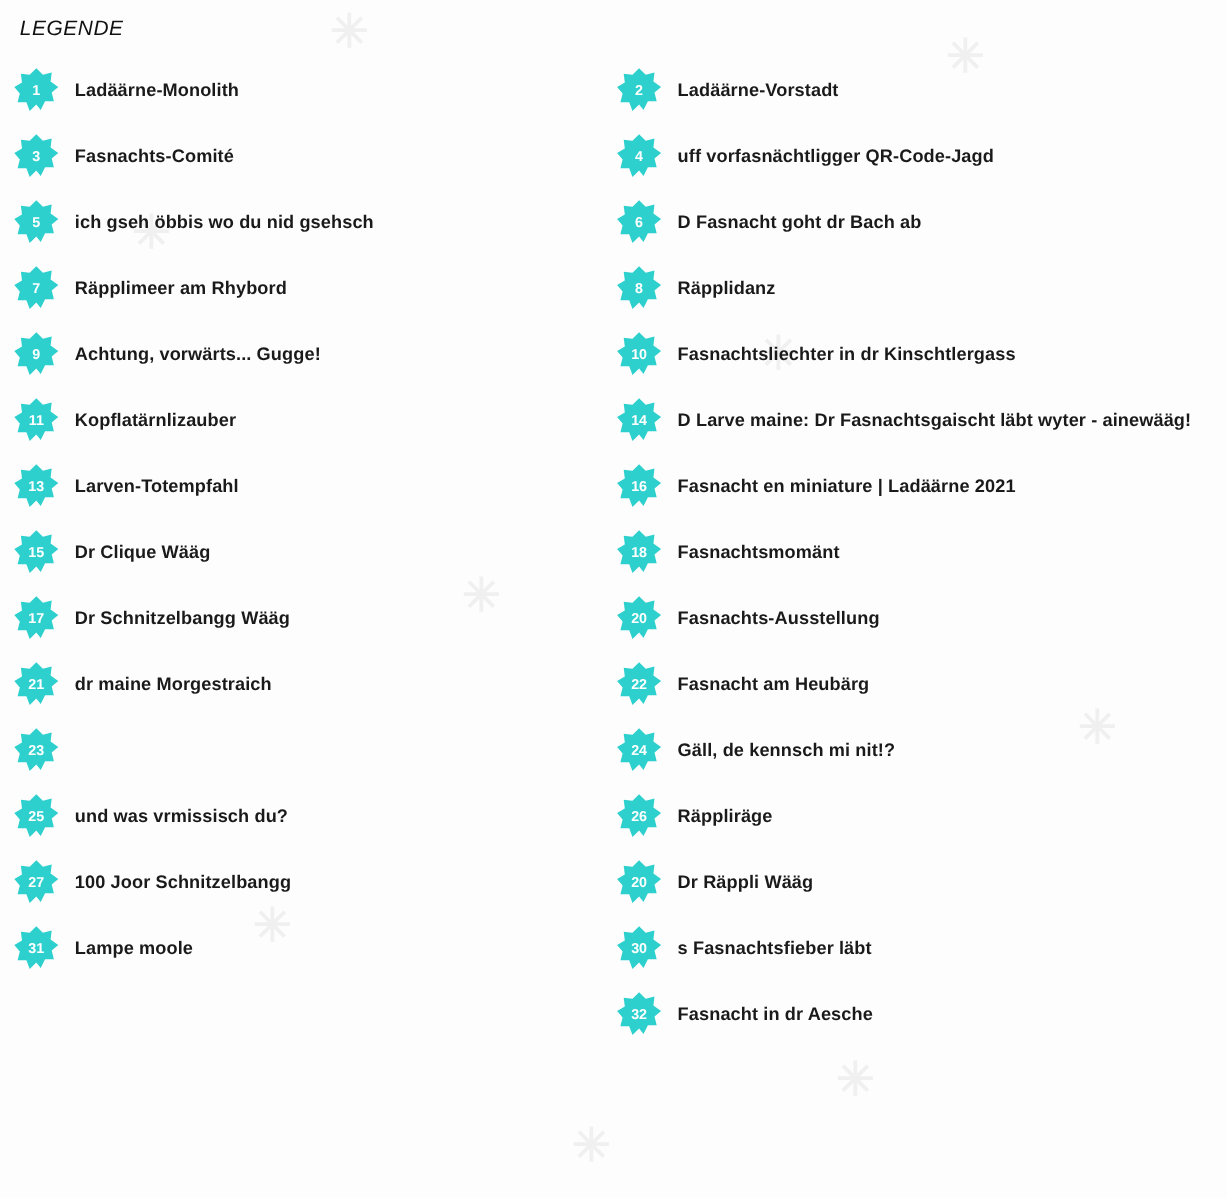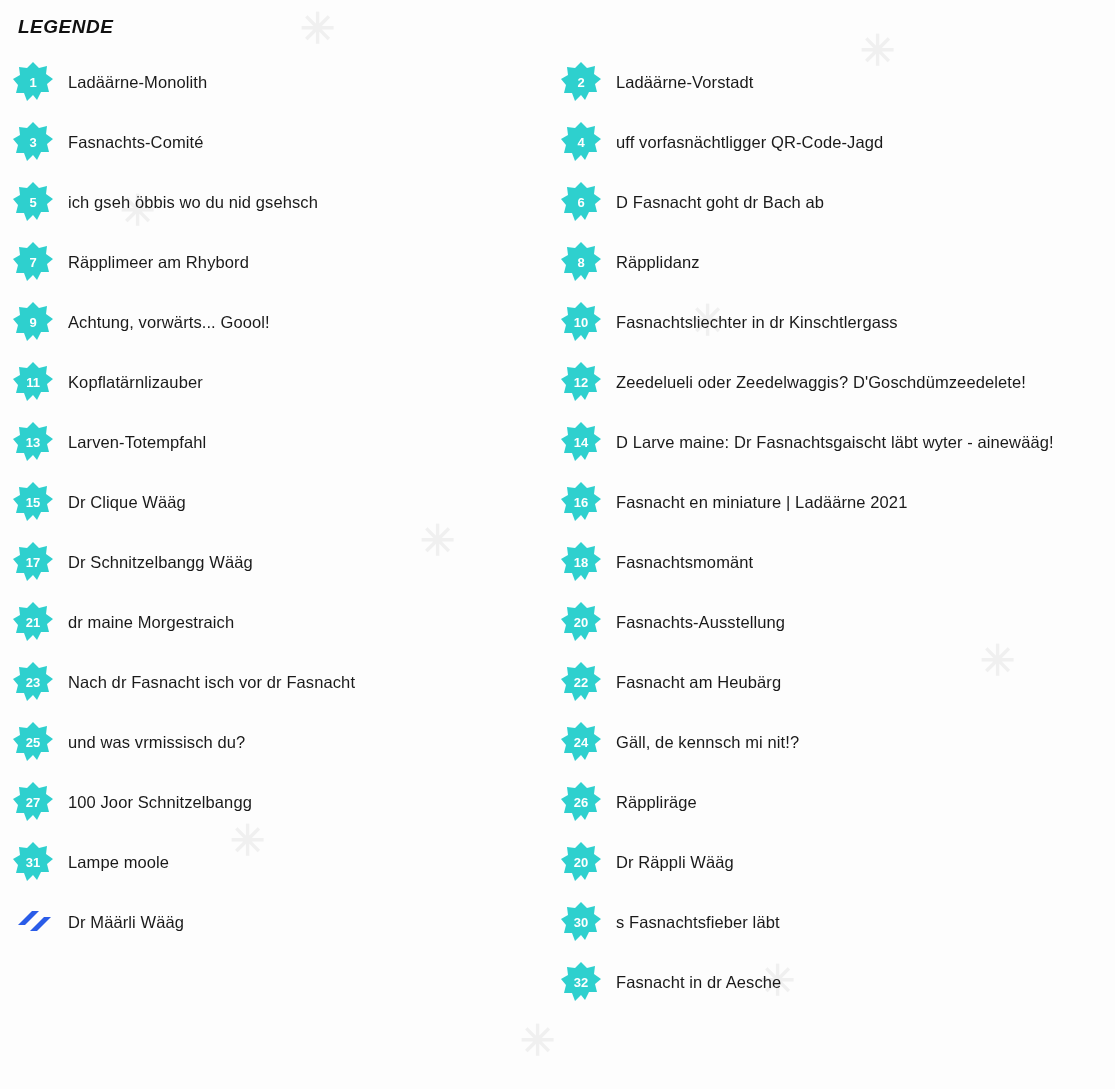--- a/index.html
+++ b/index.html
@@ -26,21 +26,21 @@
     font-weight: bold;
     user-select: none;
     pointer-events: none;
     line-height: 1;
   }
   .legend-title {
     position: absolute;
     left: 18px;
     top: 16px;
     font-size: 19px;
-    font-weight: bold;
+    font-weight: normal;
     font-style: italic;
     letter-spacing: 0.5px;
     color: #111111;
   }
   .legend-grid {
     position: absolute;
     left: 0;
     top: 52px;
     width: 1115px;
   }
@@ -73,21 +73,21 @@
     top: 50%;
     transform: translateY(-50%);
     text-align: center;
     font-size: 13px;
     font-weight: bold;
     color: #ffffff;
     line-height: 1;
   }
   .label {
     font-size: 16.5px;
-    font-weight: normal;
+    font-weight: bold;
     color: #1a1a1a;
     line-height: 1.35;
     letter-spacing: 0.1px;
   }
   .final-item {
     display: flex;
     align-items: center;
     height: 60px;
     gap: 14px;
   }
@@ -153,21 +153,21 @@
           </div>
           <div class="label">Räpplimeer am Rhybord</div>
         </div>
         <div class="legend-item">
           <div class="badge">
             <svg width="42" height="42" viewBox="0 0 42 42" aria-hidden="true">
               <path fill="#2ed0ce" d="M21 1 L27 7 L35 5 L34 13 L41 18 L35 23 L37 31 L29 31 L25 39 L21 34 L15 40 L12 32 L4 32 L6 24 L1 18 L8 14 L7 6 L15 7 Z"></path>
             </svg>
             <span class="num">9</span>
           </div>
-          <div class="label">Achtung, vorwärts... Goool!</div>
+          <div class="label">Achtung, vorwärts... Gugge!</div>
         </div>
         <div class="legend-item">
           <div class="badge">
             <svg width="42" height="42" viewBox="0 0 42 42" aria-hidden="true">
               <path fill="#2ed0ce" d="M21 1 L27 7 L35 5 L34 13 L41 18 L35 23 L37 31 L29 31 L25 39 L21 34 L15 40 L12 32 L4 32 L6 24 L1 18 L8 14 L7 6 L15 7 Z"></path>
             </svg>
             <span class="num">11</span>
           </div>
           <div class="label">Kopflatärnlizauber</div>
         </div>
@@ -207,21 +207,20 @@
           </div>
           <div class="label">dr maine Morgestraich</div>
         </div>
         <div class="legend-item">
           <div class="badge">
             <svg width="42" height="42" viewBox="0 0 42 42" aria-hidden="true">
               <path fill="#2ed0ce" d="M21 1 L27 7 L35 5 L34 13 L41 18 L35 23 L37 31 L29 31 L25 39 L21 34 L15 40 L12 32 L4 32 L6 24 L1 18 L8 14 L7 6 L15 7 Z"></path>
             </svg>
             <span class="num">23</span>
           </div>
-          <div class="label">Nach dr Fasnacht isch vor dr Fasnacht</div>
         </div>
         <div class="legend-item">
           <div class="badge">
             <svg width="42" height="42" viewBox="0 0 42 42" aria-hidden="true">
               <path fill="#2ed0ce" d="M21 1 L27 7 L35 5 L34 13 L41 18 L35 23 L37 31 L29 31 L25 39 L21 34 L15 40 L12 32 L4 32 L6 24 L1 18 L8 14 L7 6 L15 7 Z"></path>
             </svg>
             <span class="num">25</span>
           </div>
           <div class="label">und was vrmissisch du?</div>
         </div>
@@ -235,27 +234,20 @@
           <div class="label">100 Joor Schnitzelbangg</div>
         </div>
         <div class="legend-item">
           <div class="badge">
             <svg width="42" height="42" viewBox="0 0 42 42" aria-hidden="true">
               <path fill="#2ed0ce" d="M21 1 L27 7 L35 5 L34 13 L41 18 L35 23 L37 31 L29 31 L25 39 L21 34 L15 40 L12 32 L4 32 L6 24 L1 18 L8 14 L7 6 L15 7 Z"></path>
             </svg>
             <span class="num">31</span>
           </div>
           <div class="label">Lampe moole</div>
-        </div>
-        <div class="final-item">
-          <div class="stripes"><svg width="42" height="42" viewBox="0 0 42 42" aria-hidden="true">
-              <path fill="#2a5ce8" d="M6 24 L20 10 L27 10 L13 24 Z"></path>
-              <path fill="#2a5ce8" d="M18 30 L32 16 L39 16 L25 30 Z"></path>
-            </svg></div>
-          <div class="label">Dr Määrli Wääg</div>
         </div>
       </div>
     <div class="col col-right" id="col-right">
         <div class="legend-item">
           <div class="badge">
             <svg width="42" height="42" viewBox="0 0 42 42" aria-hidden="true">
               <path fill="#2ed0ce" d="M21 1 L27 7 L35 5 L34 13 L41 18 L35 23 L37 31 L29 31 L25 39 L21 34 L15 40 L12 32 L4 32 L6 24 L1 18 L8 14 L7 6 L15 7 Z"></path>
             </svg>
             <span class="num">2</span>
           </div>
@@ -295,29 +287,20 @@
             </svg>
             <span class="num">10</span>
           </div>
           <div class="label">Fasnachtsliechter in dr Kinschtlergass</div>
         </div>
         <div class="legend-item">
           <div class="badge">
             <svg width="42" height="42" viewBox="0 0 42 42" aria-hidden="true">
               <path fill="#2ed0ce" d="M21 1 L27 7 L35 5 L34 13 L41 18 L35 23 L37 31 L29 31 L25 39 L21 34 L15 40 L12 32 L4 32 L6 24 L1 18 L8 14 L7 6 L15 7 Z"></path>
             </svg>
-            <span class="num">12</span>
-          </div>
-          <div class="label">Zeedelueli oder Zeedelwaggis? D'Goschdümzeedelete!</div>
-        </div>
-        <div class="legend-item">
-          <div class="badge">
-            <svg width="42" height="42" viewBox="0 0 42 42" aria-hidden="true">
-              <path fill="#2ed0ce" d="M21 1 L27 7 L35 5 L34 13 L41 18 L35 23 L37 31 L29 31 L25 39 L21 34 L15 40 L12 32 L4 32 L6 24 L1 18 L8 14 L7 6 L15 7 Z"></path>
-            </svg>
             <span class="num">14</span>
           </div>
           <div class="label">D Larve maine: Dr Fasnachtsgaischt läbt wyter - ainewääg!</div>
         </div>
         <div class="legend-item">
           <div class="badge">
             <svg width="42" height="42" viewBox="0 0 42 42" aria-hidden="true">
               <path fill="#2ed0ce" d="M21 1 L27 7 L35 5 L34 13 L41 18 L35 23 L37 31 L29 31 L25 39 L21 34 L15 40 L12 32 L4 32 L6 24 L1 18 L8 14 L7 6 L15 7 Z"></path>
             </svg>
             <span class="num">16</span>

